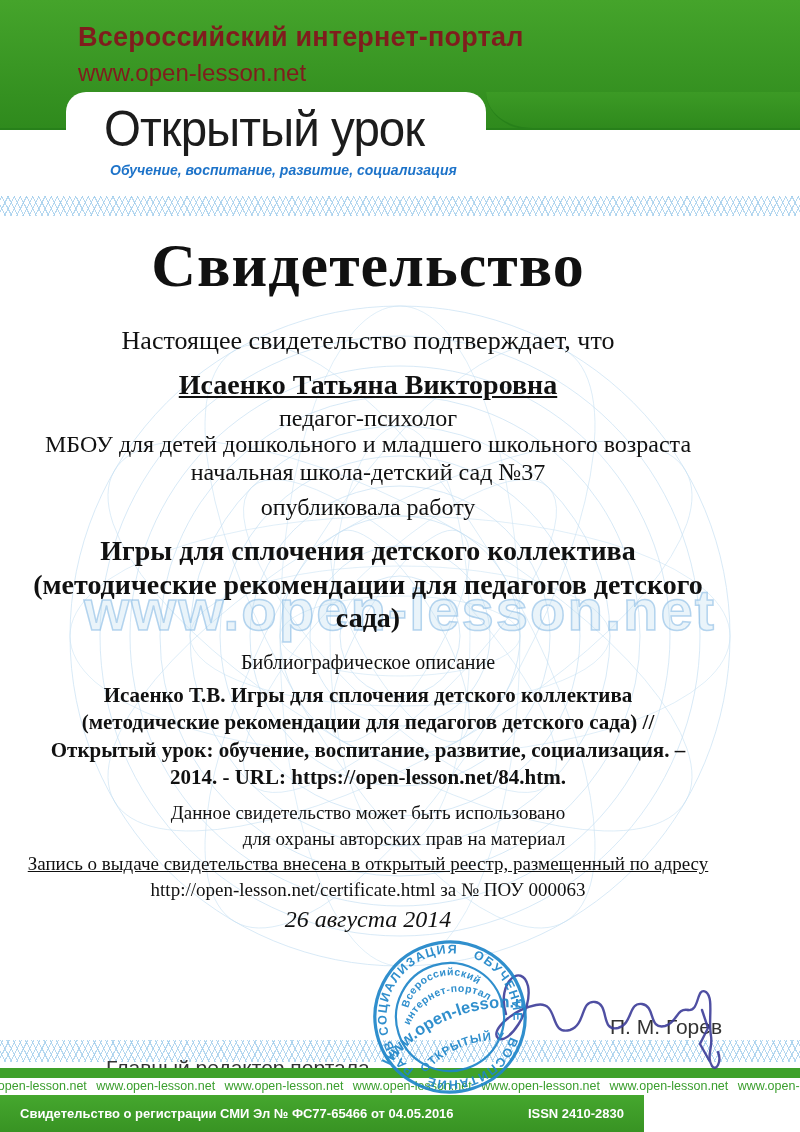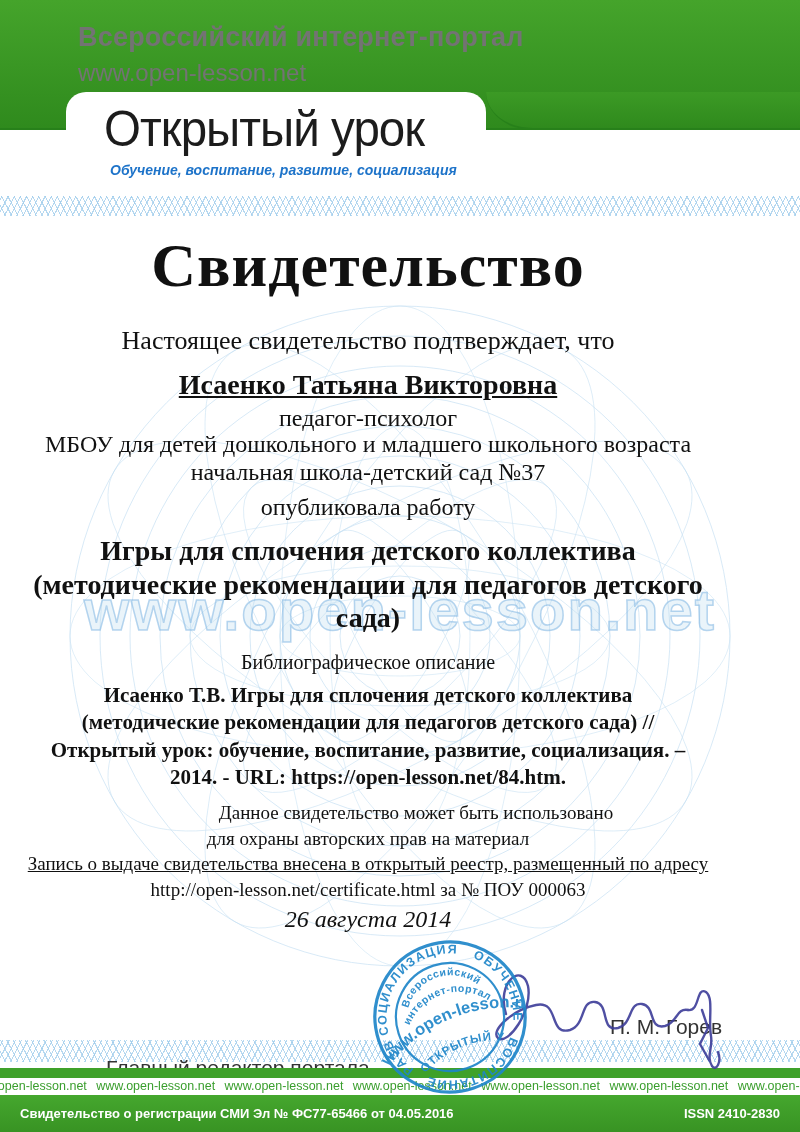--- a/index.html
+++ b/index.html
@@ -10,21 +10,21 @@
   }
   *{margin:0;padding:0;box-sizing:border-box;}
   html,body{width:800px;height:1132px;}
   body{position:relative;overflow:hidden;background:#fff;
        font-family:"Liberation Serif",serif;color:#111;}
 
   
   .header-green{position:absolute;left:0;top:0;width:800px;height:130px;
     background:linear-gradient(180deg,var(--header-green-top) 0%,var(--header-green-bottom) 100%);
     border-bottom:2px solid #27801a;}
-  .header-texts{position:absolute;left:78px;top:22px;color:#737373;
+  .header-texts{position:absolute;left:78px;top:22px;color:#7f1d1d;
     font-family:"Liberation Sans",sans-serif;z-index:3;}
   .portal-title{font-size:27px;font-weight:bold;letter-spacing:.2px;}
   .portal-url{font-size:24px;font-weight:400;margin-top:6px;}
   .white-tab{position:absolute;left:66px;top:92px;width:420px;height:40px;
     background:#fff;border-radius:20px 20px 0 0;z-index:2;}
   .green-ramp{position:absolute;left:486px;top:92px;width:314px;height:38px;
     background:linear-gradient(180deg,#3c9a25 0%,var(--header-green-bottom) 100%);
     border-bottom-left-radius:46px 38px;z-index:2;border-bottom:2px solid #27801a;}
   .banner{position:absolute;left:104px;top:100px;z-index:4;}
   .site-name{font-family:"Liberation Sans",sans-serif;font-size:50px;font-weight:500;
@@ -56,22 +56,22 @@
   .recipient{top:369px;font-size:28px;font-weight:bold;text-decoration:underline;}
   .position{top:405px;font-size:24px;}
   .org1{top:431px;font-size:24px;}
   .org2{top:459px;font-size:24px;}
   .action{top:494px;font-size:24px;}
   .work{top:534px;font-size:28px;font-weight:bold;line-height:1.2;}
   .work span{display:inline-block;max-width:690px;}
   .bib-label{top:651px;font-size:20px;}
   .citation{top:682px;font-size:21px;font-weight:bold;line-height:1.3;}
   .citation span{display:inline-block;max-width:665px;}
-  .usage1{top:802px;font-size:19px;margin-left:48px;}
-  .usage2{top:828px;font-size:19px;}
+  .usage1{top:802px;font-size:19px;}
+  .usage2{top:828px;font-size:19px;margin-left:36px;}
   .reg1{top:853px;font-size:19px;text-decoration:underline;}
   .reg2{top:879px;font-size:19px;}
   .date{top:906px;font-size:24px;font-style:italic;}
 
   
   .editor-role{position:absolute;left:106px;top:1015px;z-index:2;
     font-family:"Liberation Sans",sans-serif;font-size:21px;color:#333;margin-top:41px;}
   .editor-name{position:absolute;left:610px;top:1015px;z-index:2;
     font-family:"Liberation Sans",sans-serif;font-size:21px;color:#333;}
 
@@ -80,21 +80,21 @@
   .stamp text{fill:var(--stamp-blue);font-family:"Liberation Sans",sans-serif;}
   .signature{position:absolute;left:478px;top:948px;z-index:5;}
 
   
   .footer-bar1{position:absolute;left:0;top:1068px;width:800px;height:10px;
     background:var(--footer-green);z-index:3;}
   .ticker{position:absolute;left:0;top:1078px;width:800px;height:17px;background:#fff;
     overflow:hidden;white-space:nowrap;z-index:3;
     font-family:"Liberation Sans",sans-serif;font-size:12.5px;color:var(--ticker-green);
     word-spacing:6px;line-height:17px;padding-left:0;text-indent:-32px;}
-  .footer-main{position:absolute;left:0;top:1095px;width:800px;height:37px;
+  .footer-main{position:absolute;left:0;top:1095px;width:644px;height:37px;
     background:linear-gradient(180deg,#45a72e 0%,#389323 100%);z-index:3;
     display:flex;align-items:center;justify-content:space-between;
     font-family:"Liberation Sans",sans-serif;font-weight:bold;color:#fff;font-size:13px;
     padding:0 20px;}
 </style>
 </head>
 <body>
 
 <div class="header-green"></div>
 <div class="white-tab"></div>

